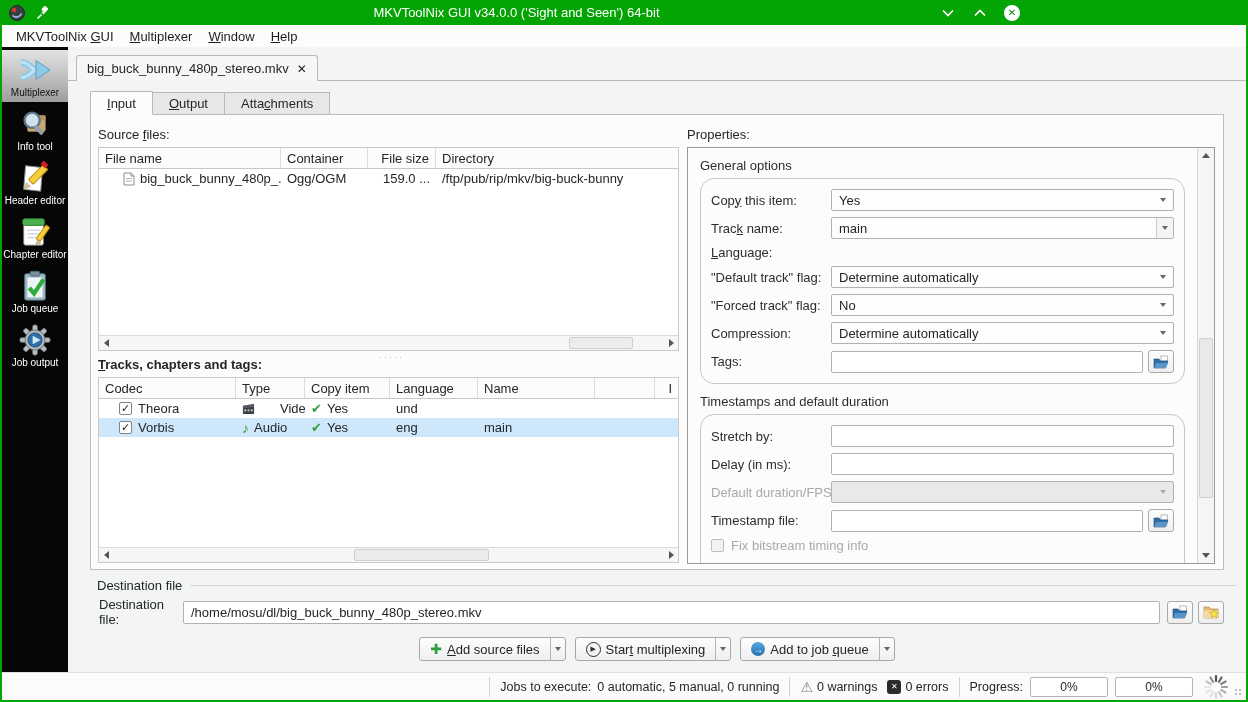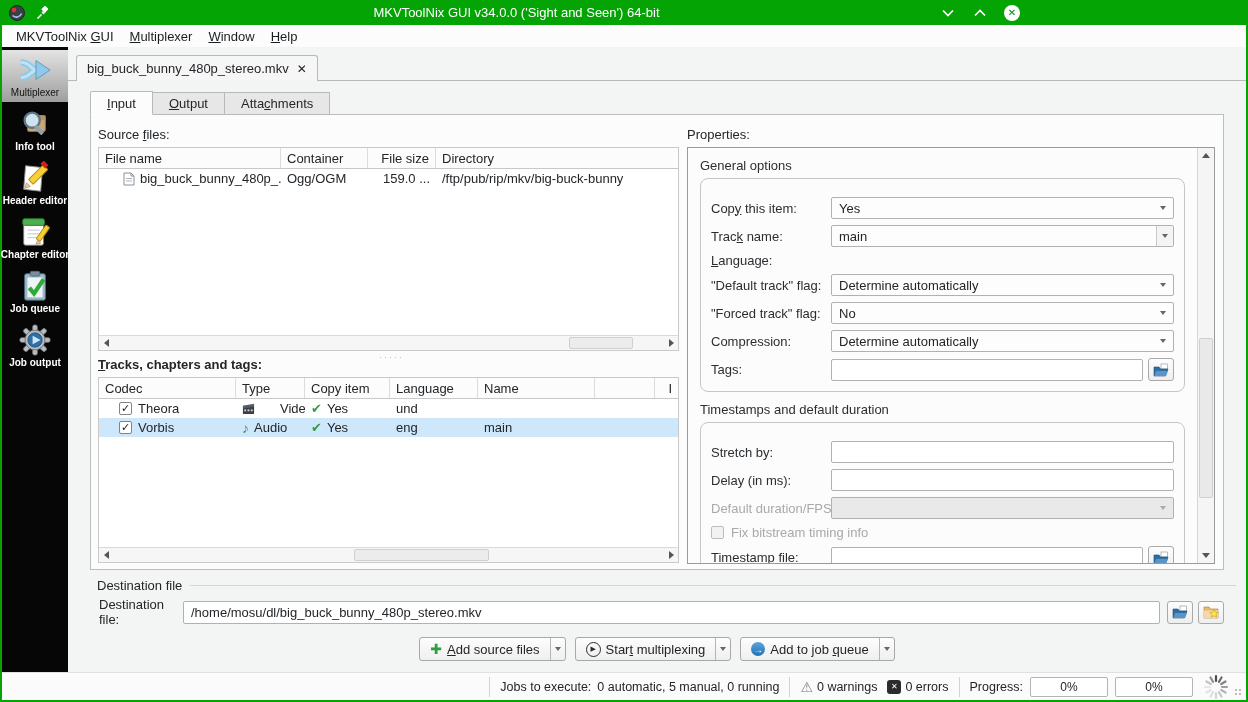--- a/index.html
+++ b/index.html
@@ -22,21 +22,21 @@
   #menubar { position:absolute; left:2px; top:25px; width:1244px; height:22px; background:#fcfcfc;
              display:flex; align-items:center; padding-left:6px; }
   .menu-item { padding:2px 8px; color:#1b1e20; cursor:default; }
   .menu-item u { text-decoration:underline; }
 
   
   #sidebar { position:absolute; left:2px; top:47px; width:66px; height:625px; background:#060606;
              display:flex; flex-direction:column; padding-top:3px; }
   .side-item { display:flex; flex-direction:column; align-items:center; padding:3px 0 4px 0; margin-bottom:2px; }
   .side-item .icon { width:34px; height:34px; }
-  .side-item .lbl { font-size:10px; color:#fff; font-weight:bold; margin-top:0px; white-space:nowrap; }
+  .side-item .lbl { font-size:10px; color:#fff; font-weight:normal; margin-top:0px; white-space:nowrap; }
   .side-item.selected { background:linear-gradient(#e3e3e3,#9e9e9e); }
   .side-item.selected .lbl { color:#111; font-weight:normal; }
 
   
   #content { position:absolute; left:68px; top:47px; right:2px; bottom:30px; background:#f3f4f4; }
   #tabline { position:absolute; left:0; top:33px; right:0; height:1px; background:#b9b9b9; }
   #doc-tab { position:absolute; left:8px; top:8px; height:26px; background:#f6f6f6;
              border:1px solid #b9b9b9; border-bottom:none; border-radius:3px 3px 0 0;
              display:flex; align-items:center; padding:0 10px; z-index:2; }
   #doc-tab .x { margin-left:8px; font-weight:bold; font-size:12px; color:#222; }
@@ -83,21 +83,21 @@
   .splitter-dots { position:absolute; left:288px; top:237px; color:#b8b8b8; font-size:9px; letter-spacing:2px; }
 
   
   #props-panel { position:absolute; left:596px; top:32px; width:528px; height:417px; border:1px solid #9a9a9a; background:#fcfcfc; }
   #props-view { position:absolute; left:0; top:0; right:17px; bottom:0; overflow:hidden; }
   #props-vsb { position:absolute; right:0; top:0; width:17px; bottom:0; background:#f5f5f5; border-left:1px solid #d6d6d6; }
   .vs-arrow { position:absolute; left:0; width:16px; height:15px; display:flex; align-items:center; justify-content:center; }
   .vs-thumb { position:absolute; left:1px; width:14px; background:#e9e9e9; border:1px solid #cfcfcf; border-radius:2px; }
 
   .group-title { margin:10px 0 5px 12px; color:#2b2e31; }
-  .group-box { margin:0 12px 8px 12px; border:1px solid #c6c6c6; border-radius:8px; padding:18px 10px 10px 10px; }
+  .group-box { margin:0 12px 8px 12px; border:1px solid #c6c6c6; border-radius:14px; padding:10px 10px 10px 10px; }
   .prow { display:flex; align-items:center; margin-bottom:6px; }
   .prow:last-child { margin-bottom:0; }
   .plabel { width:120px; flex:none; color:#2b2e31; white-space:nowrap; }
   .plabel u { text-decoration:underline; }
   .plabel.disabled, .dis-text { color:#a9a9a9; }
   .combo { flex:1; height:22px; border:1px solid #b1b1b1; border-radius:2px; background:#fdfdfd;
            display:flex; align-items:center; padding:0 7px; }
   .combo .val { flex:1; white-space:nowrap; overflow:hidden; }
   .combo.disabled { background:#e9e9e9; }
   .combo-split { flex:1; height:22px; border:1px solid #b1b1b1; border-radius:2px; background:#fdfdfd; display:flex; align-items:stretch; }
@@ -435,34 +435,34 @@
               <span class="plabel">Delay (in ms):</span>
               <input class="tinput" value="" style="">
             </div>
             <div class="prow">
               <span class="plabel disabled">Default duration/FPS:</span>
               <div class="combo disabled">
                 <span class="val"></span>
                 <div class="tri tri-dd" style="border-top-color:#a9a9a9;"></div>
               </div>
             </div>
-            <div class="prow" style="margin-top:4px;">
-              <span class="cb-dis"></span>
-              <span class="dis-text">Fix bitstream timing info</span>
-            </div>
             <div class="prow">
               <span class="plabel">Timestamp file:</span>
               <input class="tinput" value="" style="">
               <div class="mini-btn">
                 <svg width="16" height="14" viewBox="0 0 16 14">
                   <rect x="8" y="1" width="6.5" height="5" fill="#fff" stroke="#8a8f98" stroke-width="0.6"></rect>
                   <path d="M1 4 H6 L7.5 6 H15 L12.5 13 H1 Z" fill="#2d6fa8" stroke="#1d4d77" stroke-width="0.6"></path>
                   <path d="M3 8 H15 L12.8 12.9 H1.3 Z" fill="#5b94c6"></path>
                 </svg>
               </div>
+            </div>
+            <div class="prow" style="margin-top:4px;">
+              <span class="cb-dis"></span>
+              <span class="dis-text">Fix bitstream timing info</span>
             </div>
           </div>
 
         </div>
         <div id="props-vsb">
           <div class="vs-arrow" style="top:0;">
               <div class="tri tri-up"></div>
             </div>
           <div class="vs-arrow" style="bottom:0;">
               <div class="tri tri-down"></div>

